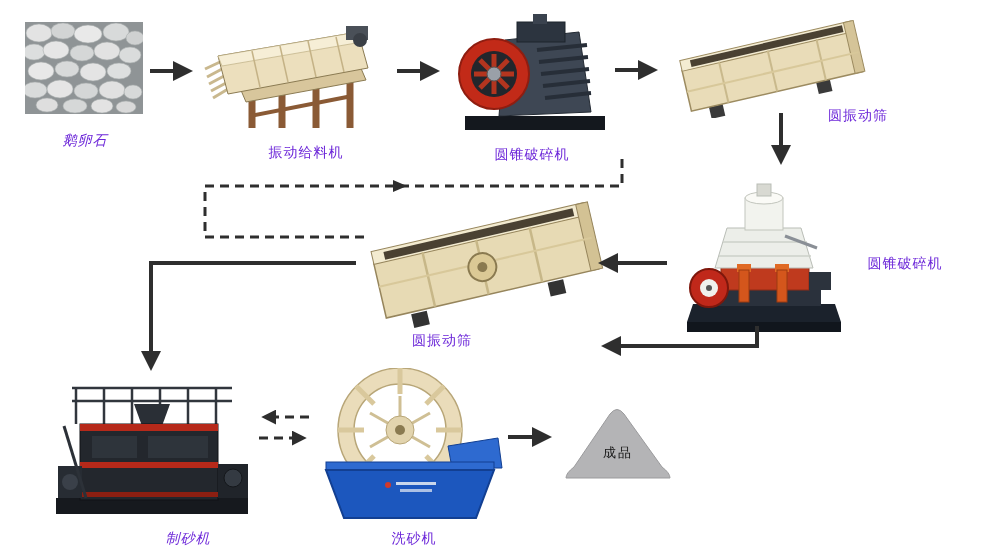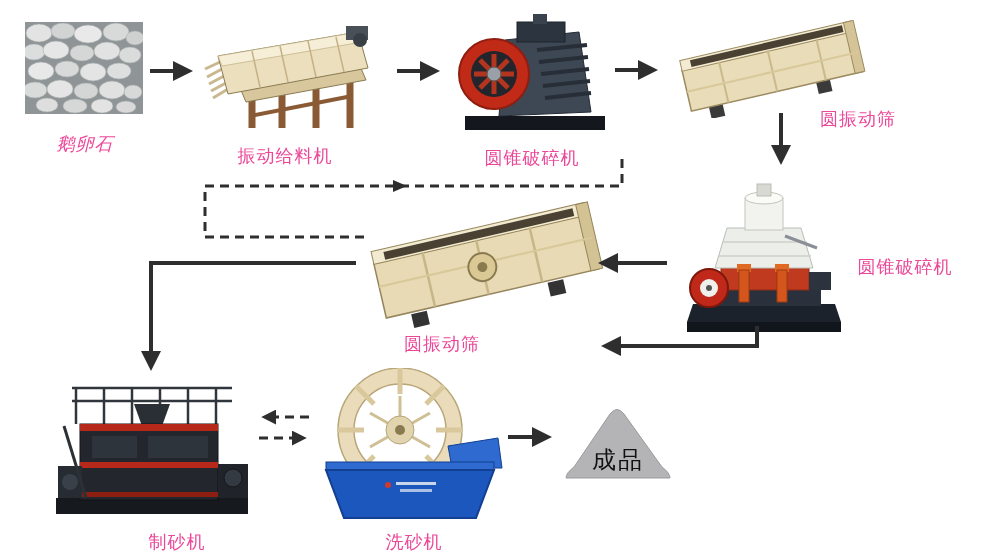--- a/index.html
+++ b/index.html
@@ -4,23 +4,23 @@
 <style>
   html,body{margin:0;padding:0;background:#fff;}
   #stage{
     position:relative;width:1000px;height:560px;background:#ffffff;
     overflow:hidden;font-family:"Liberation Sans",sans-serif;
   }
   .node{position:absolute;}
   .node svg{display:block;width:100%;height:100%;}
   .label{
     position:absolute;transform:translateX(-50%);
-    font-size:18px;color:#ec4899;white-space:nowrap;letter-spacing:1px;
+    font-size:14px;color:#6d28d9;white-space:nowrap;letter-spacing:1px;
   }
-  .label.big{font-size:24px;color:#111;letter-spacing:2px;}
+  .label.big{font-size:13px;color:#111;letter-spacing:2px;}
   #connectors{position:absolute;left:0;top:0;pointer-events:none;}
 </style>
 </head>
 <body>
 
 <div id="stage">
 
   <div class="node" style="left:25px;top:22px;width:118px;height:92px;">
     <svg viewBox="0 0 118 92">
       <rect width="118" height="92" fill="#8f9496"></rect>
@@ -265,22 +265,22 @@
     </g>
     <g stroke="#2e2e2e" stroke-width="3" fill="none" stroke-dasharray="9 6">
       <path d="M364,237 L205,237 L205,186 L622,186 L622,153"></path>
       <line x1="309" y1="417" x2="265" y2="417" marker-end="url(#ah)"></line>
       <line x1="259" y1="438" x2="303" y2="438" marker-end="url(#ah)"></line>
     </g>
     <polygon points="393,180 393,192 407,186" fill="#2e2e2e"></polygon>
   </svg>
 
   <div class="label" style="left:85px;top:132px;font-style:italic;">鹅卵石</div>
-  <div class="label" style="left:285px;top:144px;font-family:Liberation Mono, monospace;">振动给料机</div>
+  <div class="label" style="left:306px;top:144px;font-family:Liberation Mono, monospace;">振动给料机</div>
   <div class="label" style="left:532px;top:146px;">圆锥破碎机</div>
   <div class="label" style="left:858px;top:107px;">圆振动筛</div>
   <div class="label" style="left:905px;top:255px;">圆锥破碎机</div>
   <div class="label" style="left:442px;top:332px;">圆振动筛</div>
-  <div class="label" style="left:177px;top:530px;">制砂机</div>
+  <div class="label" style="left:188px;top:530px;font-style:italic;">制砂机</div>
   <div class="label" style="left:414px;top:530px;">洗砂机</div>
   <div class="label big" style="left:618px;top:444px;">成品</div>
 
 </div>
 
 </body></html>

